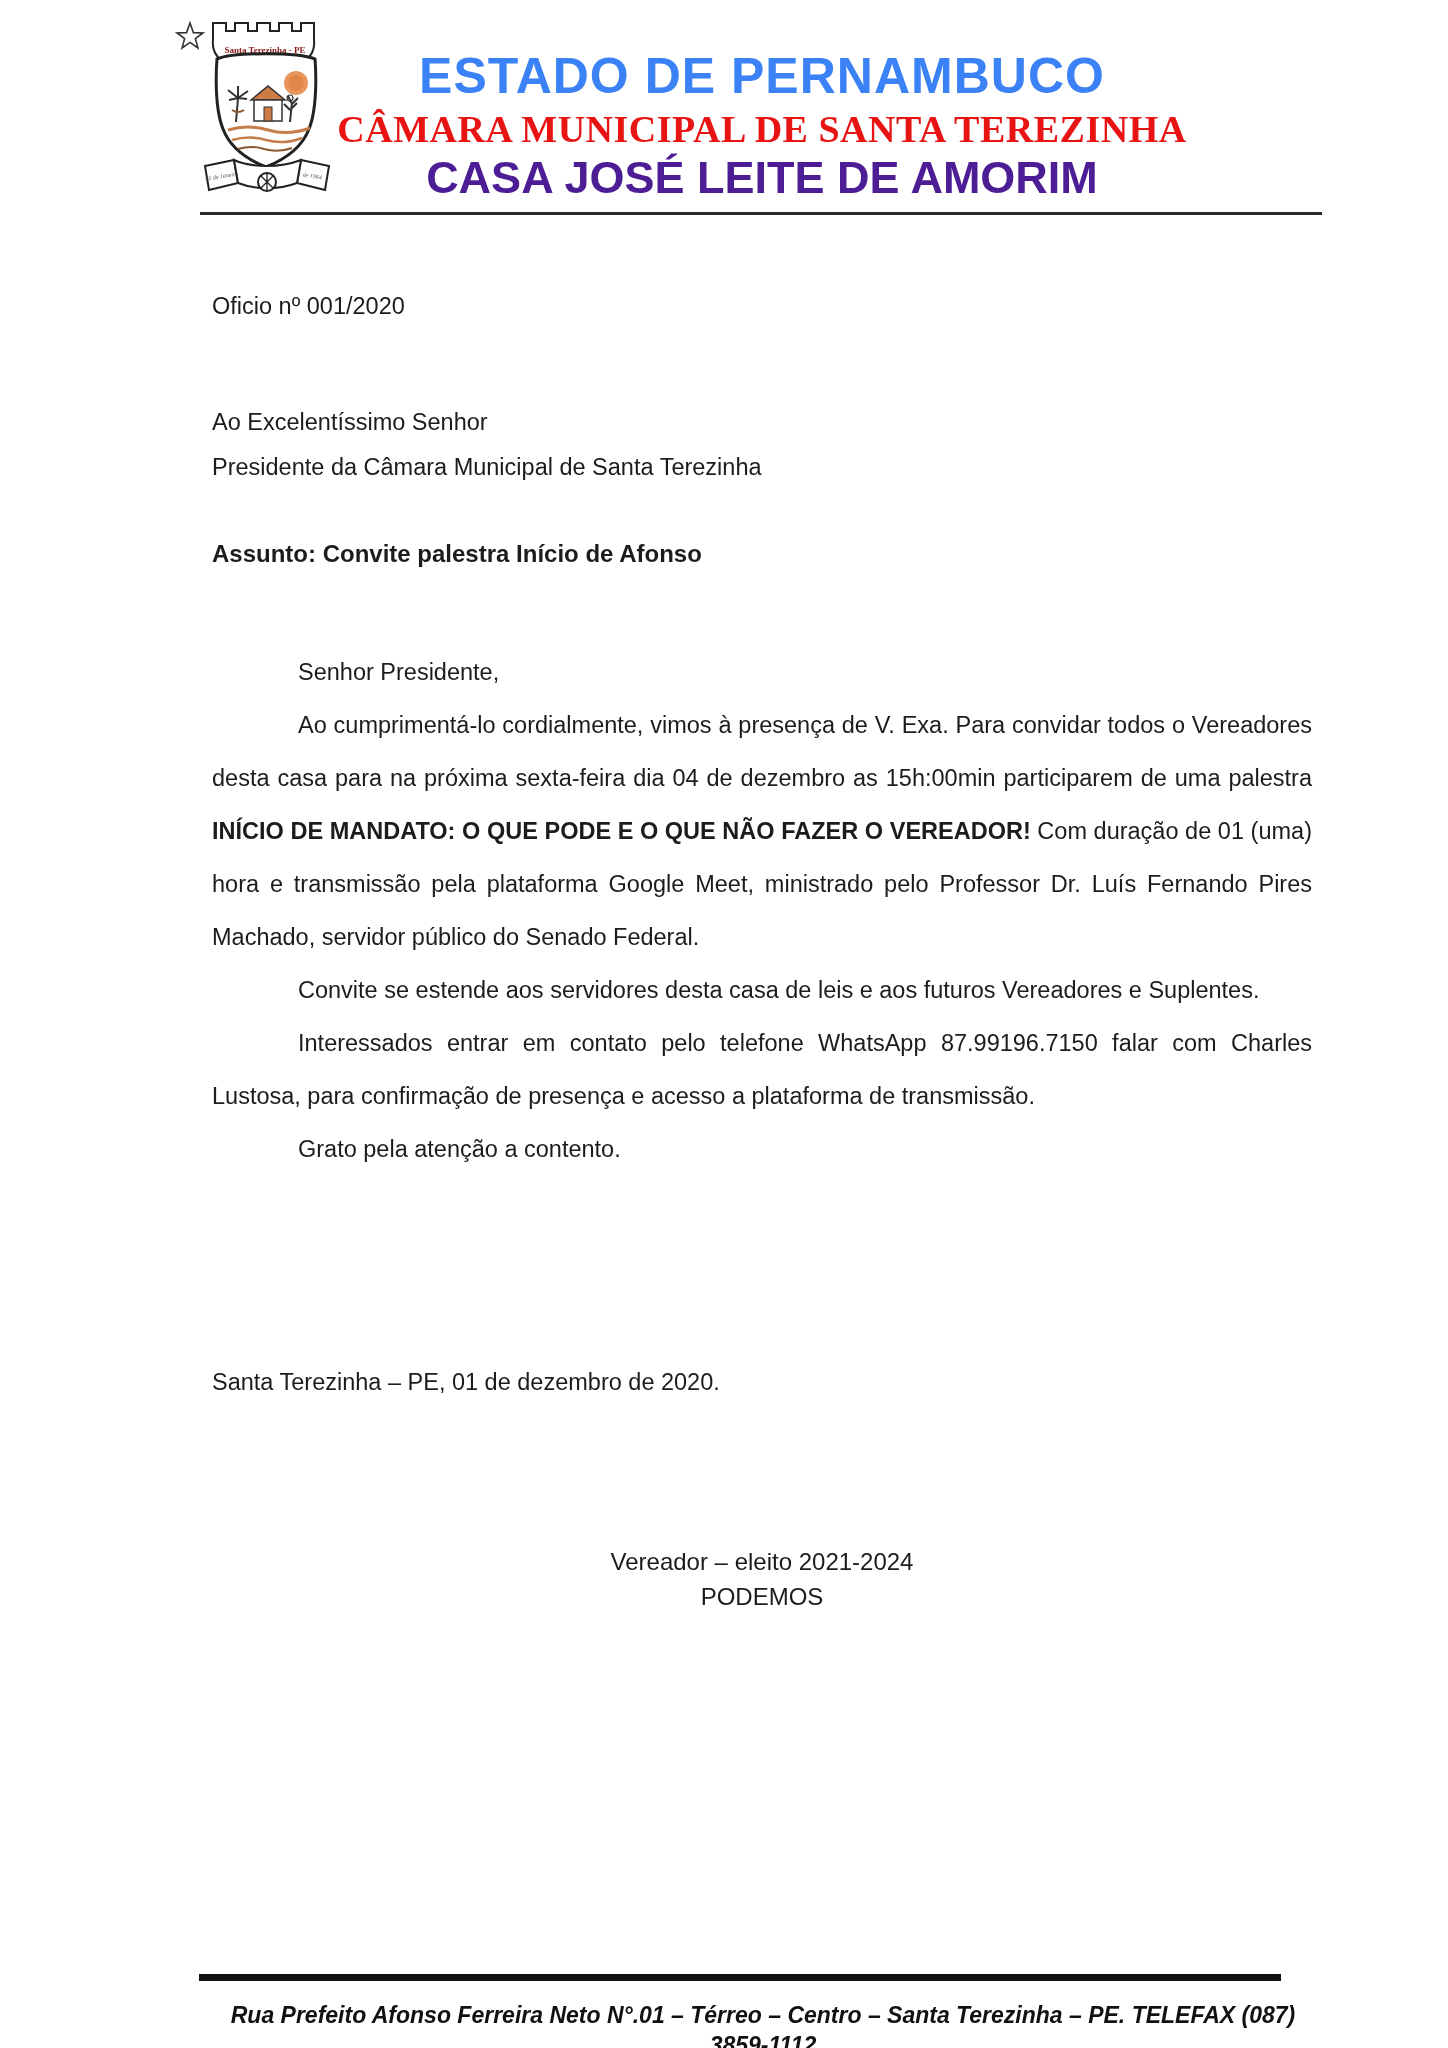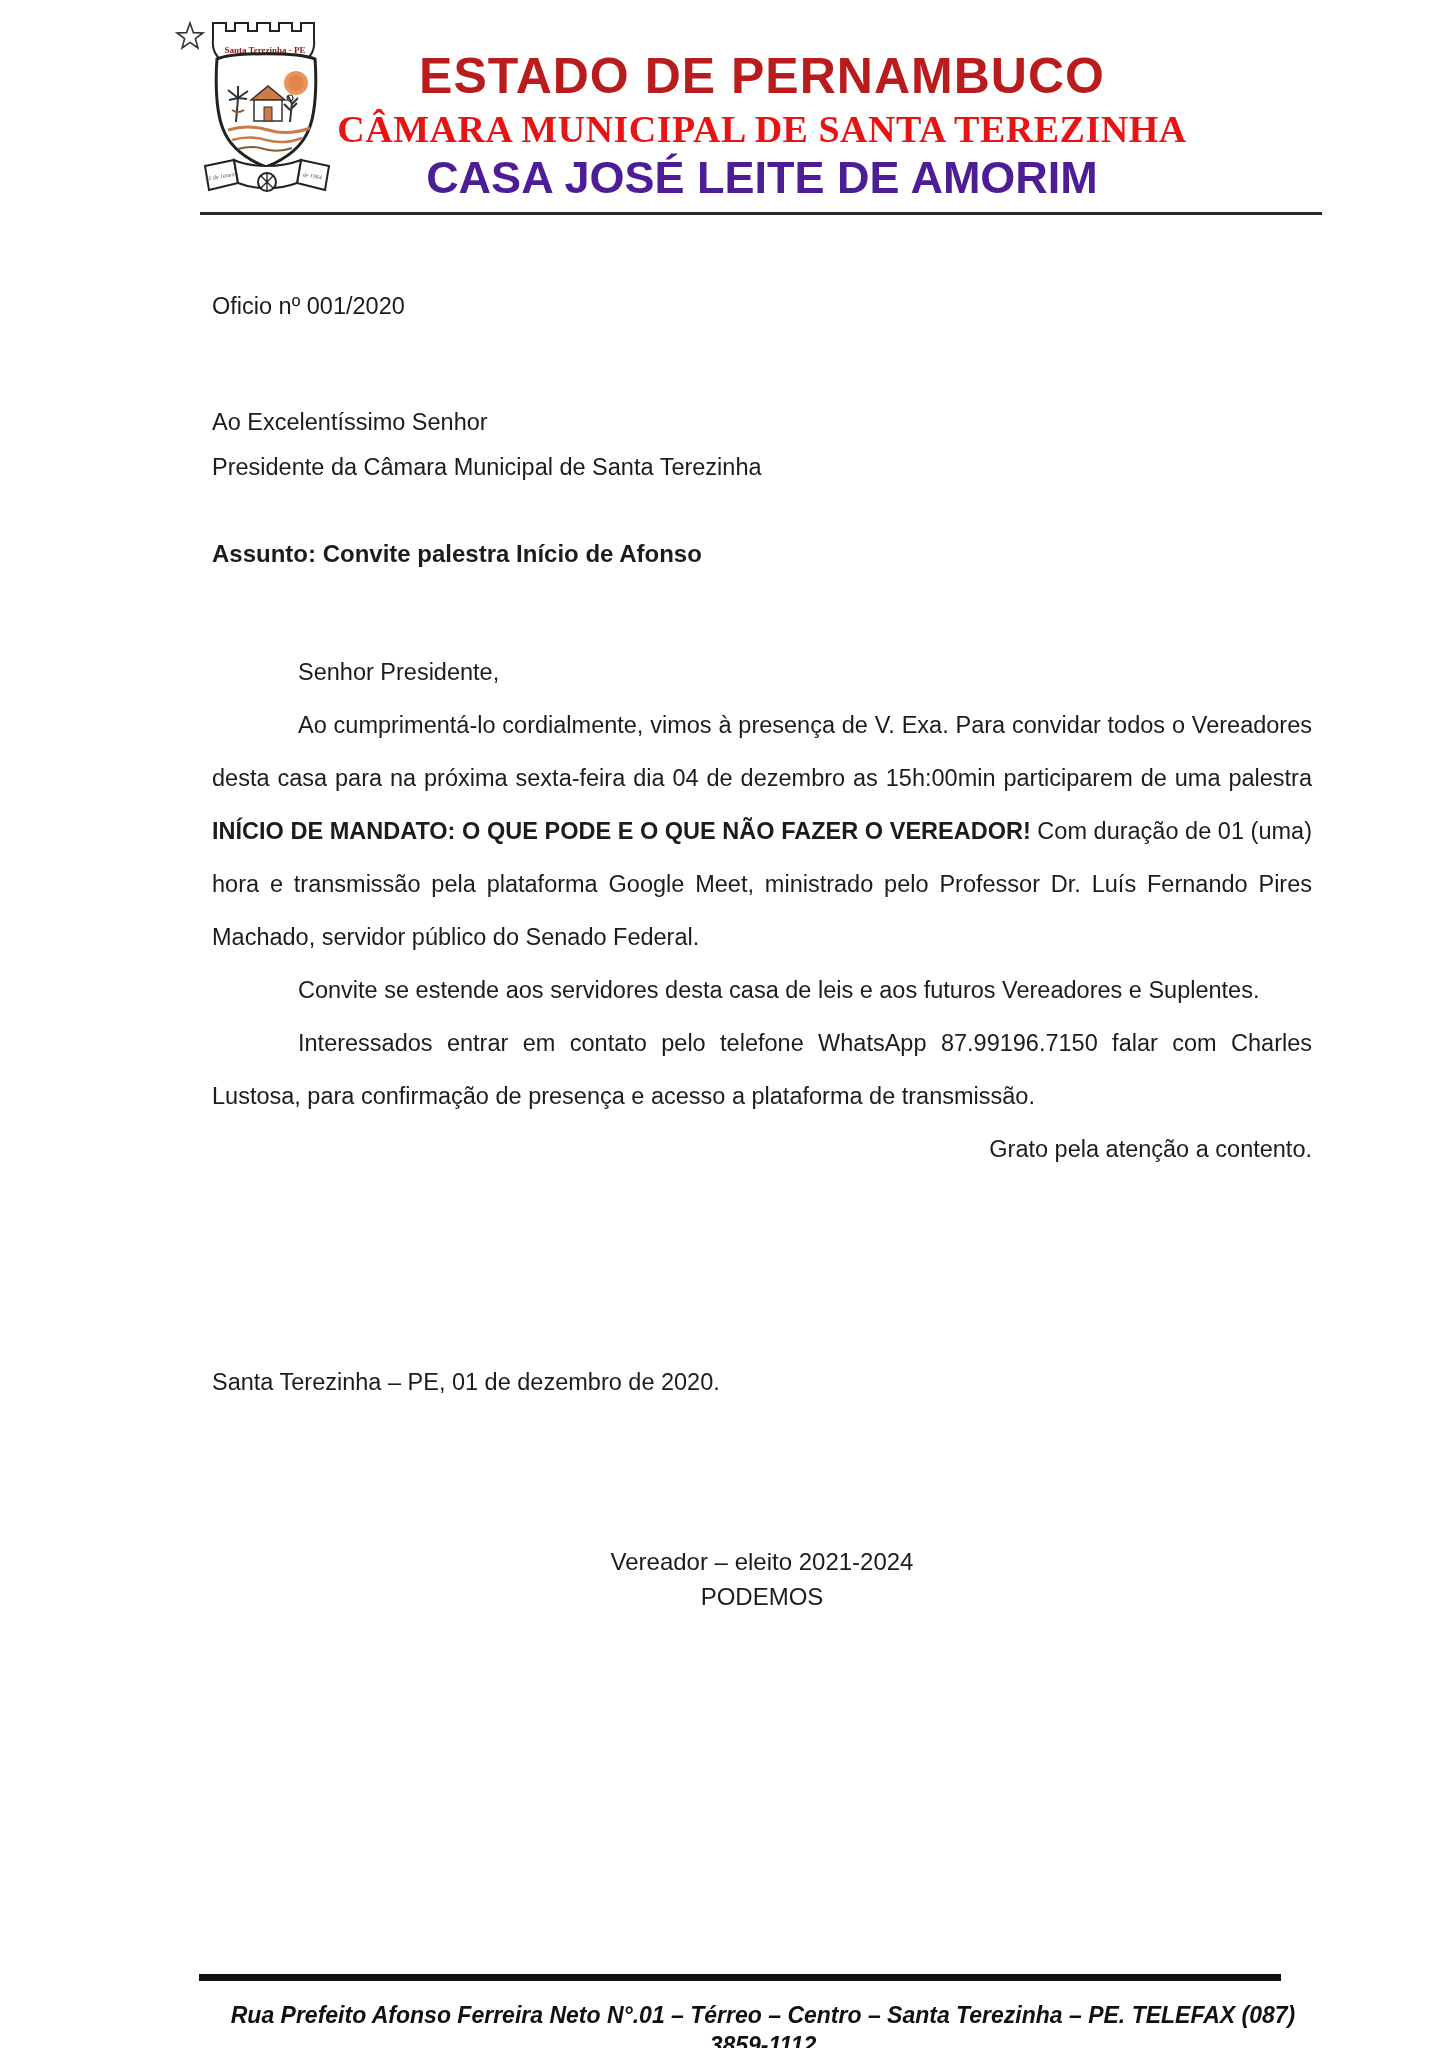--- a/index.html
+++ b/index.html
@@ -9,21 +9,21 @@
     background:#ffffff;
     font-family:"Liberation Sans", sans-serif;
     color:#1c1c1c;
     overflow:hidden;
   }
   
   .crest{position:absolute;left:172px;top:10px;width:162px;height:192px;}
   .head-text{position:absolute;left:212px;top:46px;width:1100px;text-align:center;}
   .head-line1{
     font-size:50px;font-weight:bold;letter-spacing:1px;
-    color:#b91c1c;line-height:60px;white-space:nowrap;
+    color:#3b82f6;line-height:60px;white-space:nowrap;
   }
   .head-line2{
     font-family:"Liberation Serif", serif;
     font-size:38px;font-weight:bold;letter-spacing:.5px;
     color:#e81414;line-height:46px;white-space:nowrap;
   }
   .head-line3{
     font-size:45px;font-weight:bold;
     color:#4c1d95;line-height:52px;white-space:nowrap;
   }
@@ -34,21 +34,21 @@
   
   .oficio{position:absolute;left:212px;top:293px;font-size:23.5px;}
   .addressee{position:absolute;left:212px;top:400px;font-size:23.5px;line-height:45px;}
   .subject{position:absolute;left:212px;top:540px;font-size:24px;font-weight:bold;}
   .letter{
     position:absolute;left:212px;top:646px;width:1100px;
     font-size:23.5px;line-height:53px;
   }
   .letter p{margin:0;text-align:justify;text-indent:86px;}
   .letter .salutation{text-align:left;}
-  .letter .closing{text-align:right;}
+  .letter .closing{text-align:left;}
   .dateline{
     position:absolute;left:212px;top:1368px;width:1100px;
     font-size:23.5px;line-height:28px;
   }
   
   .signature{position:absolute;left:212px;top:1544px;width:1100px;text-align:center;}
   .sig-name{font-size:27px;font-weight:bold;line-height:38px;}
   .sig-title{font-size:24px;line-height:35px;}
   .sig-party{font-size:24px;line-height:35px;}
   

